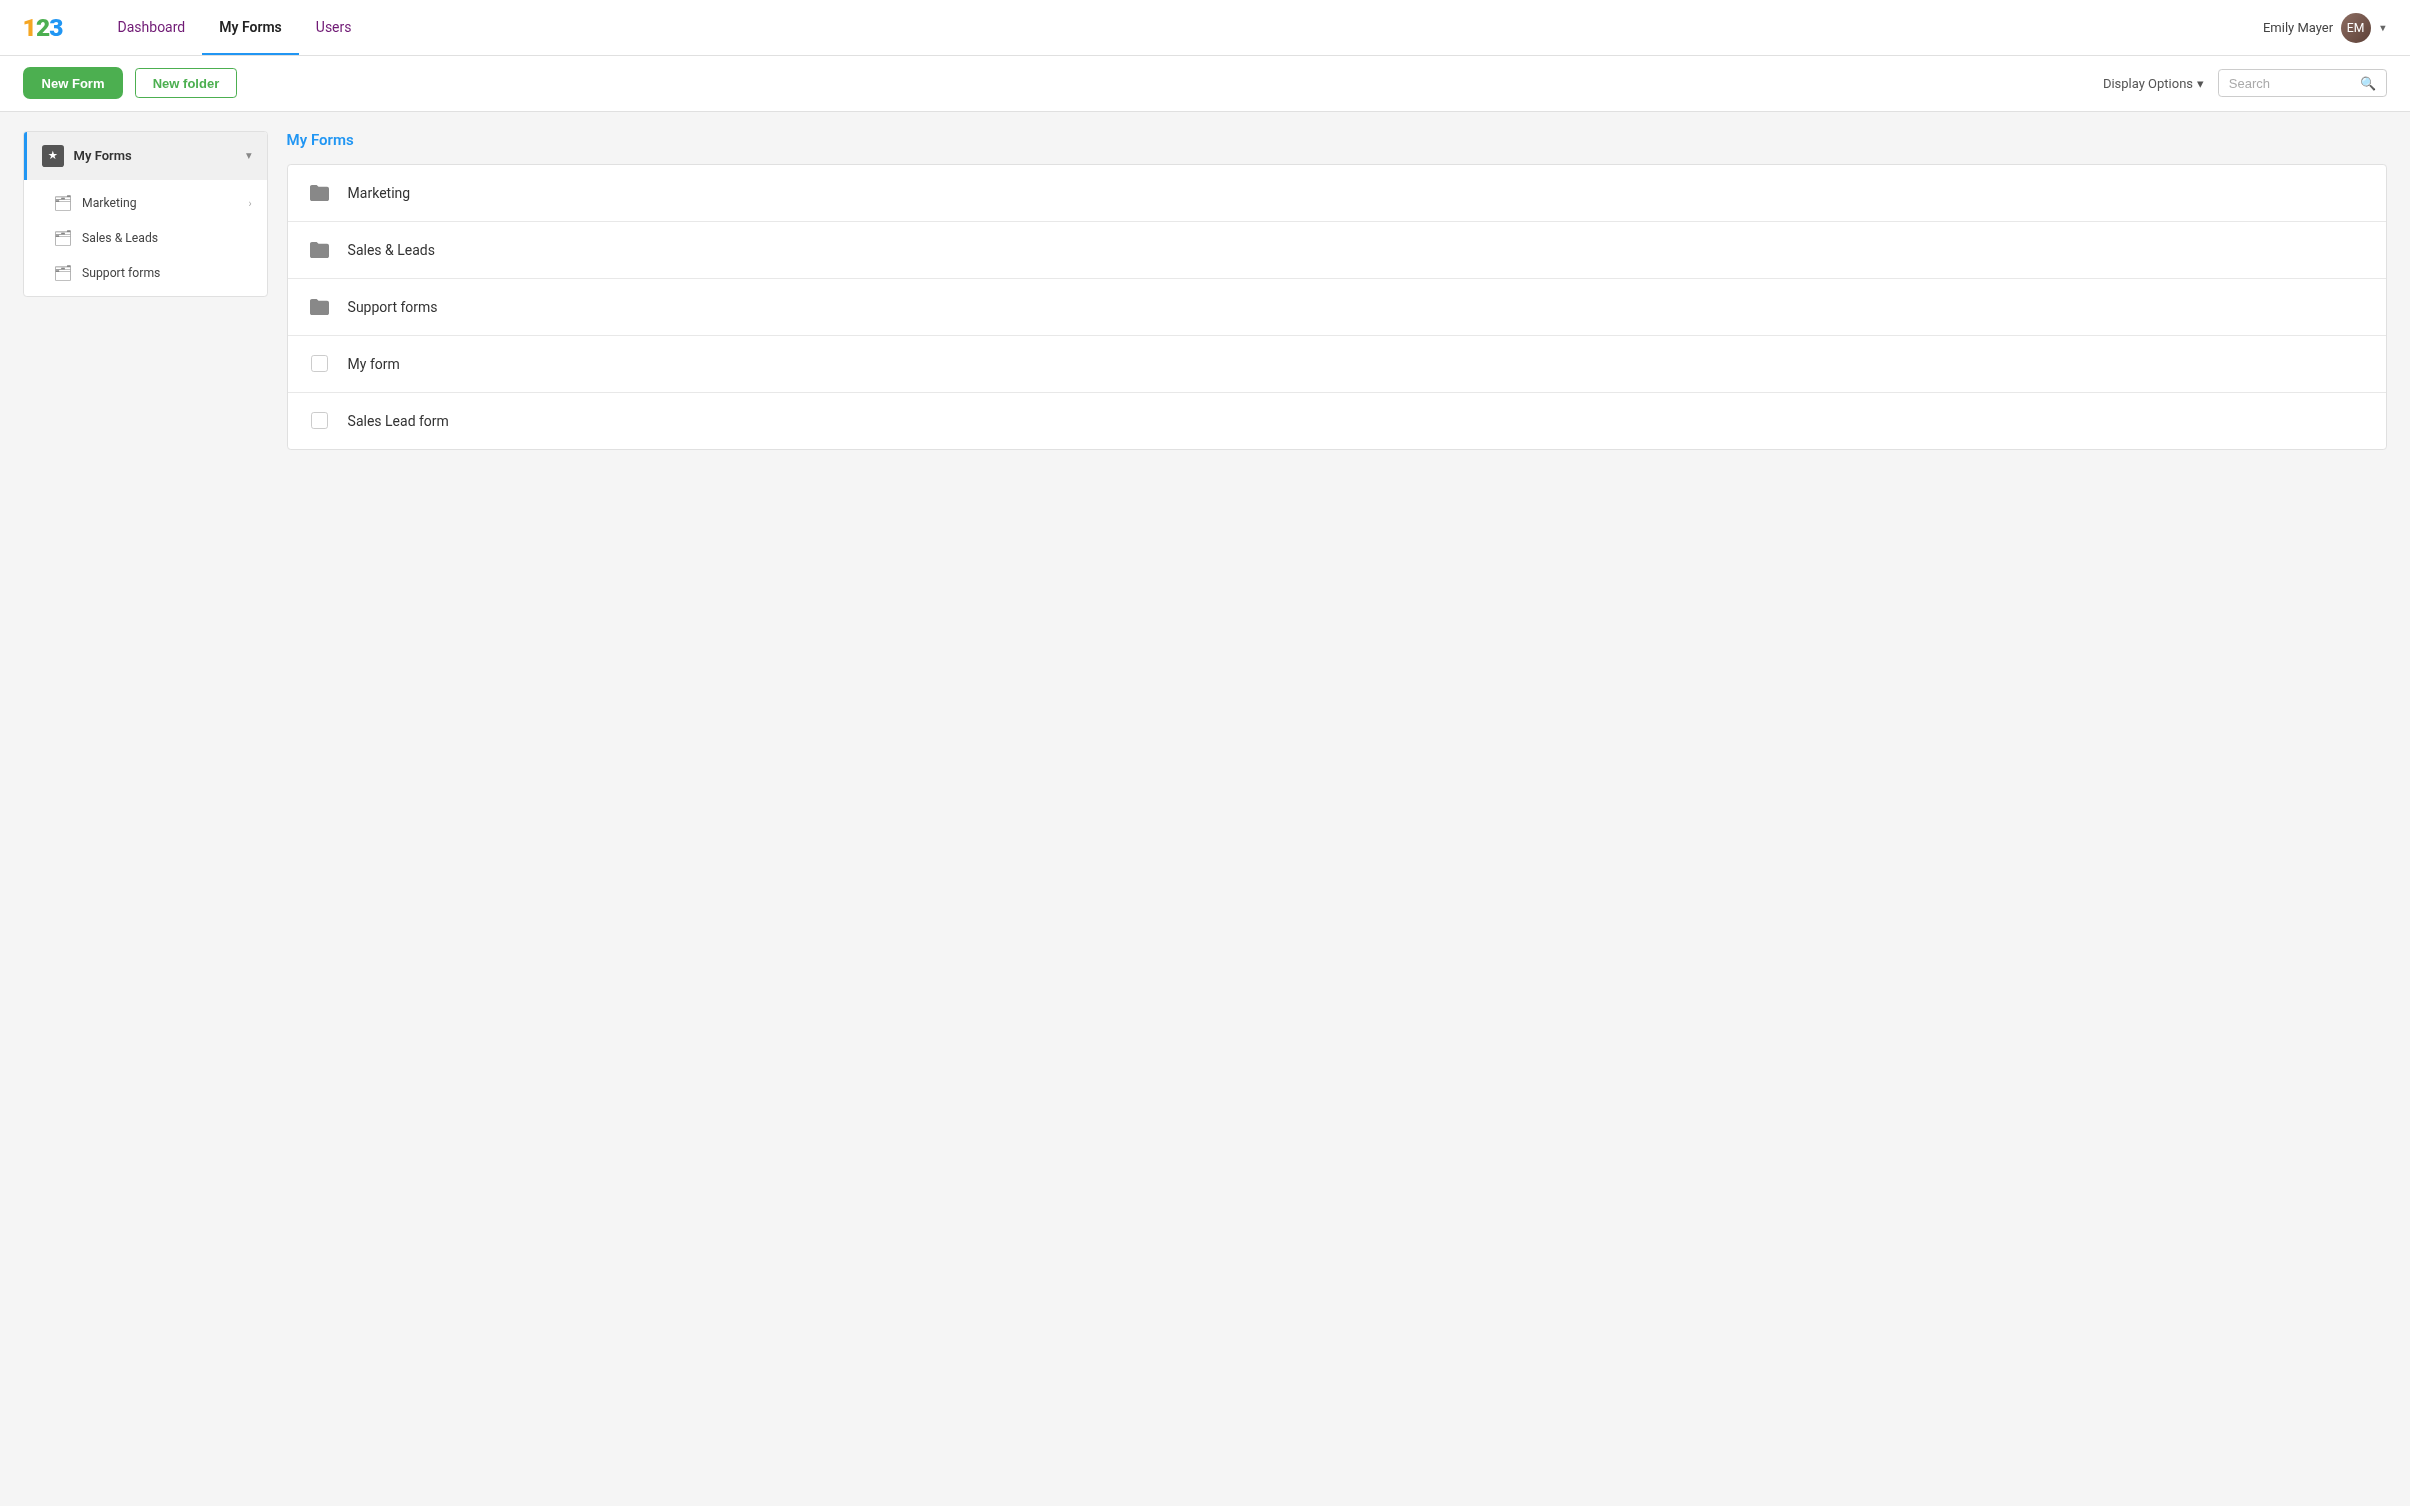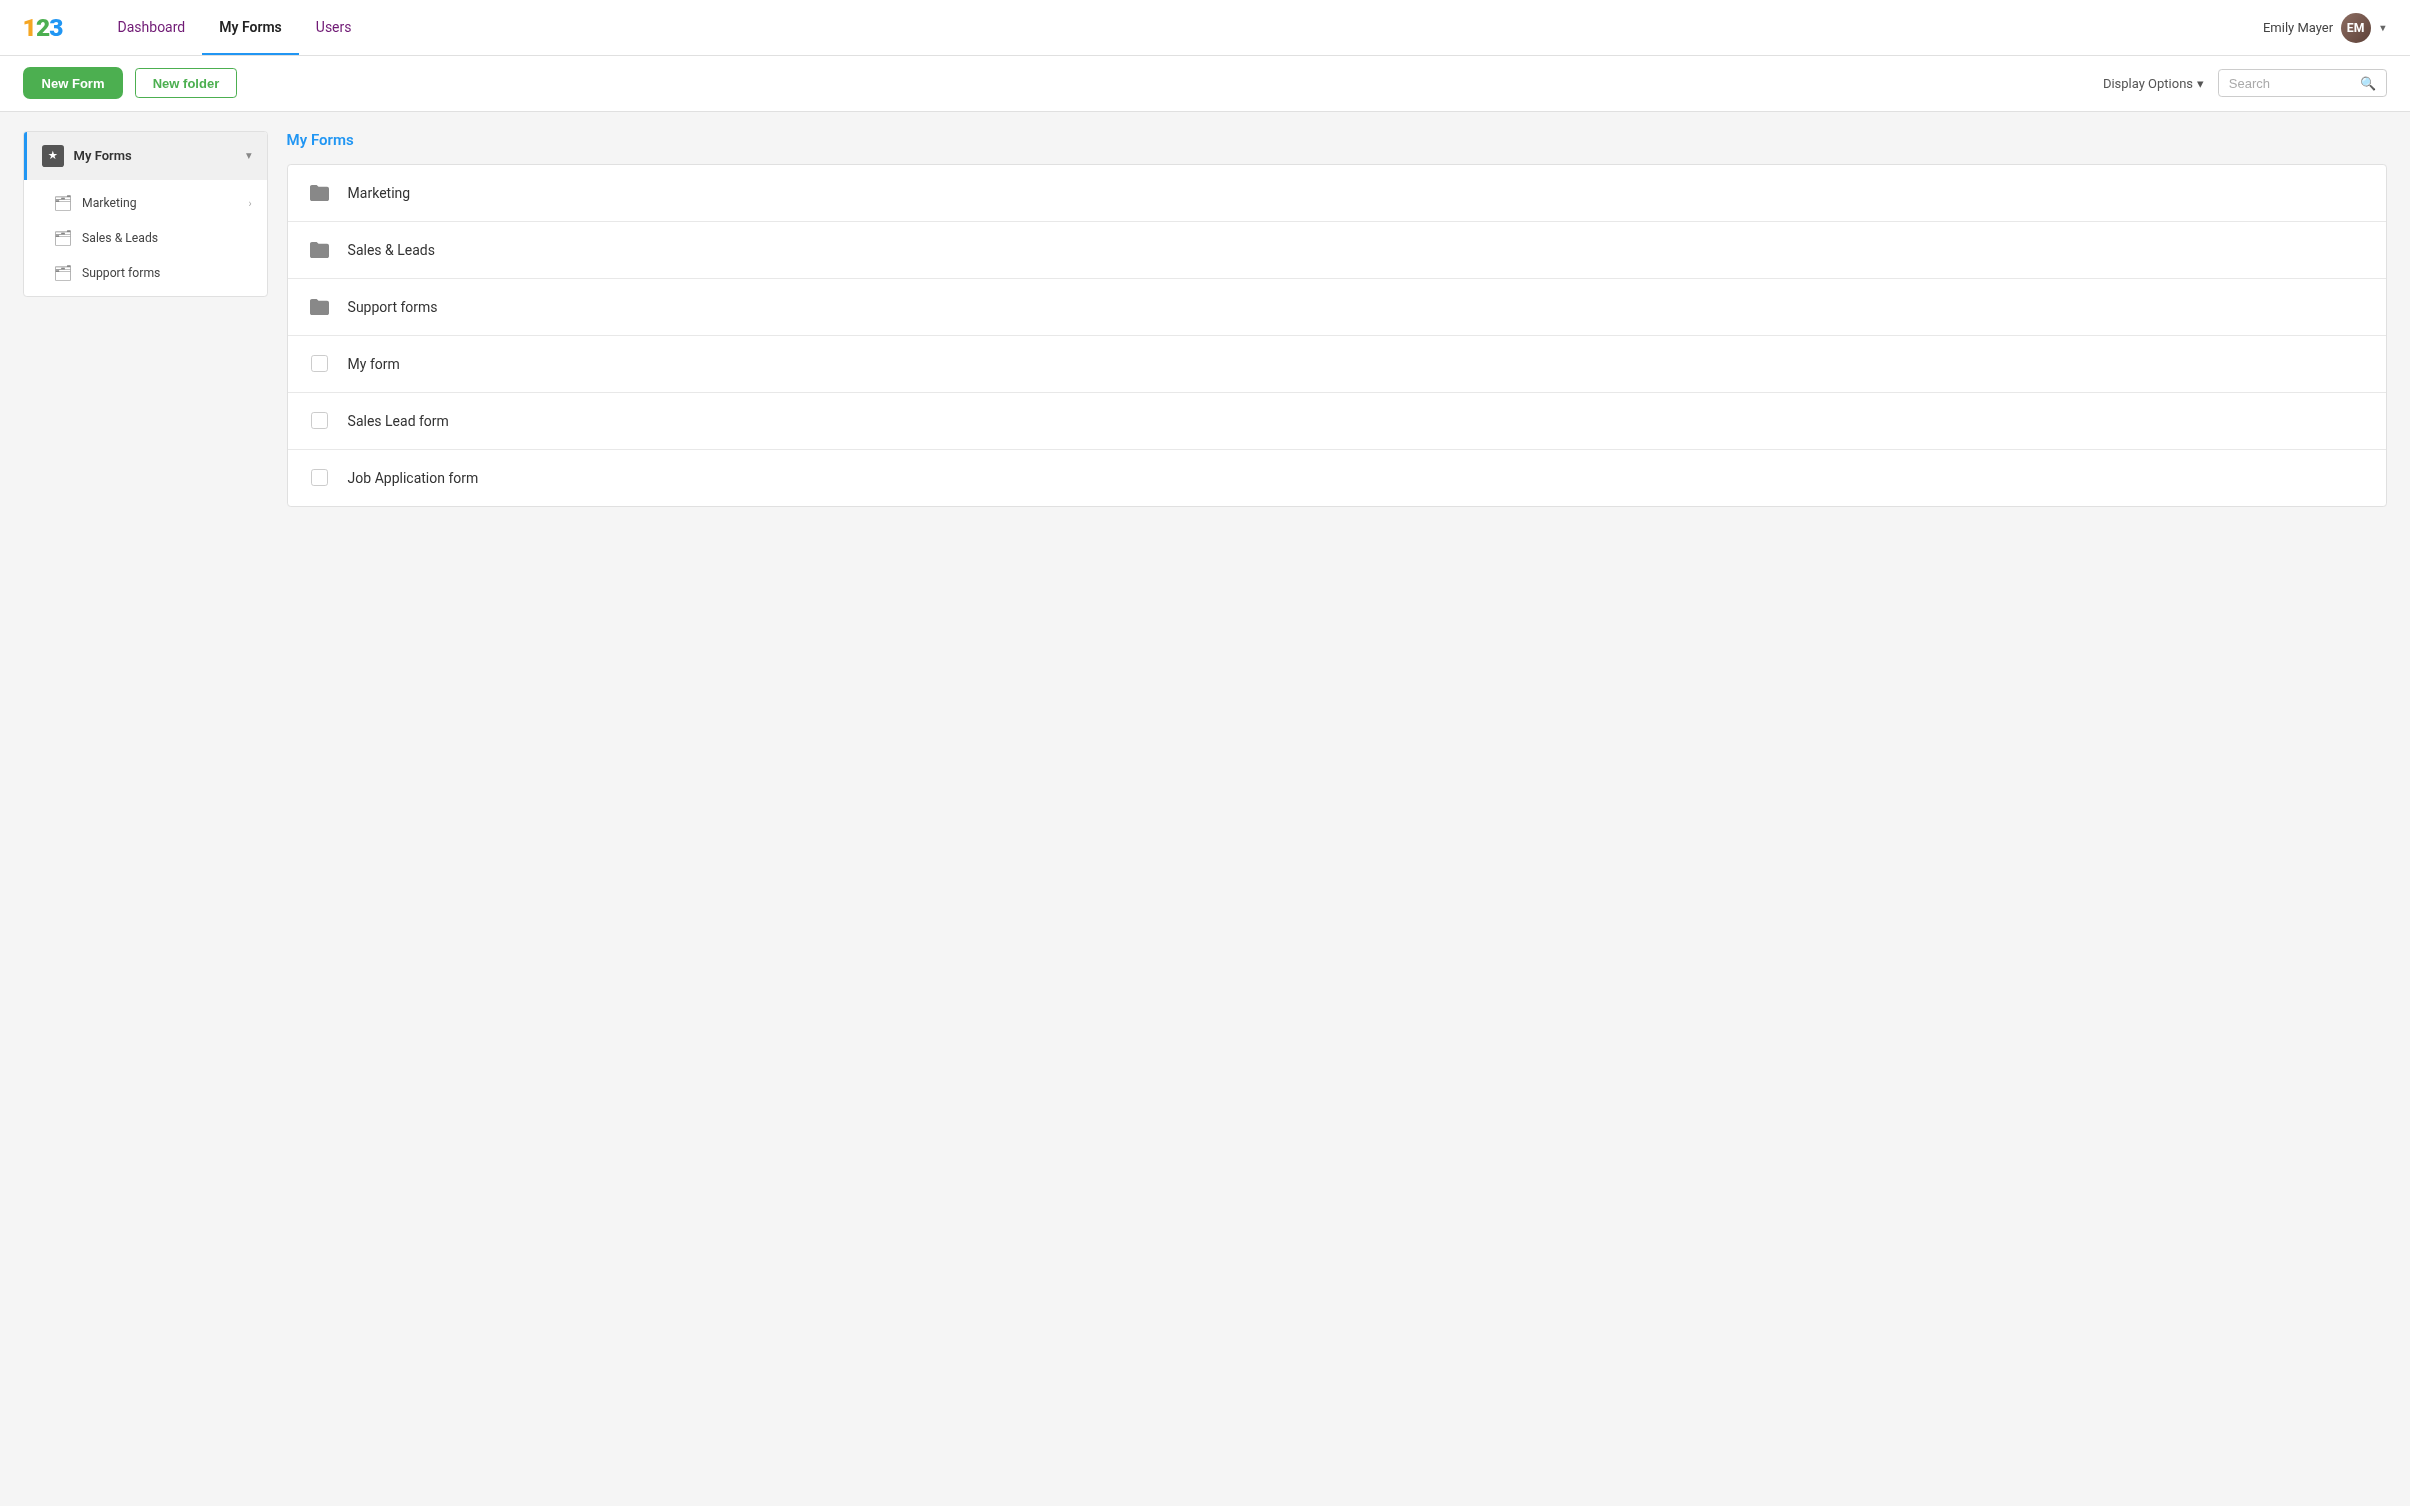--- a/index.html
+++ b/index.html
@@ -65,21 +65,21 @@
     }
     .user-avatar-inner {
       width: 100%;
       height: 100%;
       background: linear-gradient(135deg, #8d6e63, #5d4037);
       display: flex;
       align-items: center;
       justify-content: center;
       color: #fff;
       font-size: 12.2px;
-      font-weight: 700;
+      font-weight: 400;
     }
     .chevron-down { font-size: 9.4px; color: #666; }
 
     
     .toolbar {
       background: #fff;
       border-bottom: 0.9px solid #e0e0e0;
       display: flex;
       align-items: center;
       padding: 11.3px 22.6px;
@@ -353,25 +353,19 @@
         <span class="item-name">My form</span>
       </div>
 
       <div class="list-item">
         <div class="item-icon">
           <div class="checkbox"></div>
         </div>
         <span class="item-name">Sales Lead form</span>
       </div>
 
-      <div class="list-item">
-        <div class="item-icon">
-          <div class="checkbox"></div>
-        </div>
-        <span class="item-name">Job Application form</span>
-      </div>
 
     </div>
 
   </div>
 
 </div>
 
 
 </body></html>

